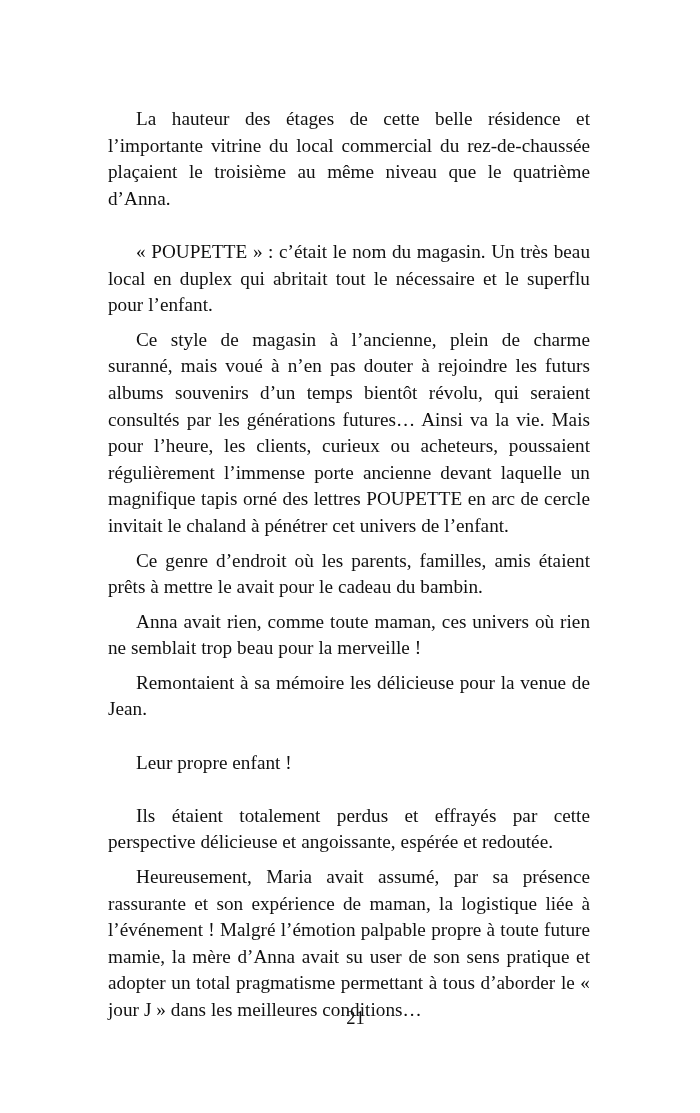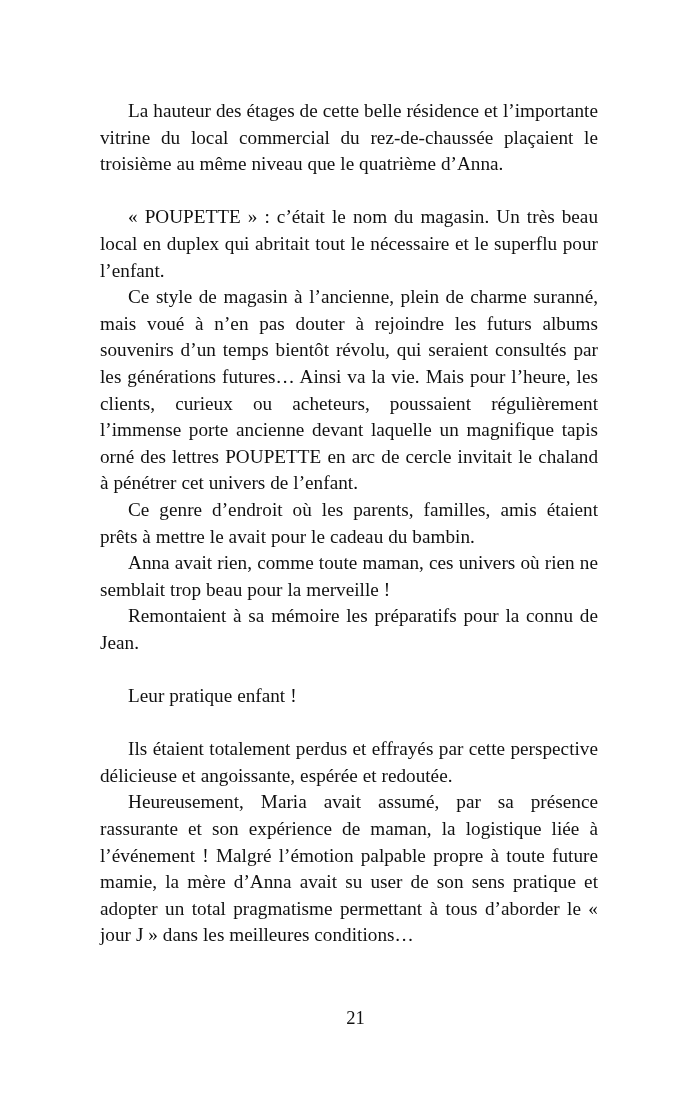--- a/index.html
+++ b/index.html
@@ -20,21 +20,21 @@
     overflow: hidden;
     margin: 0 auto;
   }
   .text-block {
     position: absolute;
     left: 100px;
     top: 98px;
     width: 498px;
   }
   .para {
-    margin: 0;
+    margin: 8px;
     font-size: 19.2px;
     line-height: 26.6px;
     text-align: justify;
     text-justify: inter-word;
     text-indent: 28px;
     hyphens: none;
     -webkit-hyphens: none;
     letter-spacing: 0.02px;
     word-spacing: 0.1px;
   }
@@ -68,23 +68,23 @@
     <p class="para last-line-left">La hauteur des étages de cette belle résidence et l’importante vitrine du local commercial du rez-de-chaussée plaçaient le troisième au même niveau que le quatrième d’Anna.</p>
 
     <p class="para last-line-left gap-before">« POUPETTE » : c’était le nom du magasin. Un très beau local en duplex qui abritait tout le nécessaire et le superflu pour l’enfant.</p>
 
     <p class="para last-line-left">Ce style de magasin à l’ancienne, plein de charme suranné, mais voué à n’en pas douter à rejoindre les futurs albums souvenirs d’un temps bientôt révolu, qui seraient consultés par les générations futures… Ainsi va la vie. Mais pour l’heure, les clients, curieux ou acheteurs, poussaient régulièrement l’immense porte ancienne devant laquelle un magnifique tapis orné des lettres POUPETTE en arc de cercle invitait le chaland à pénétrer cet univers de l’enfant.</p>
 
     <p class="para last-line-left">Ce genre d’endroit où les parents, familles, amis étaient prêts à mettre le avait pour le cadeau du bambin.</p>
 
     <p class="para last-line-left">Anna avait rien, comme toute maman, ces univers où rien ne semblait trop beau pour la merveille !</p>
 
-    <p class="para last-line-left">Remontaient à sa mémoire les préparatifs pour la connu de Jean.</p>
+    <p class="para last-line-left">Remontaient à sa mémoire les délicieuse pour la venue de Jean.</p>
 
-    <p class="para last-line-left gap-before">Leur pratique enfant !</p>
+    <p class="para last-line-left gap-before">Leur propre enfant !</p>
 
     <p class="para last-line-left gap-before">Ils étaient totalement perdus et effrayés par cette perspective délicieuse et angoissante, espérée et redoutée.</p>
 
     <p class="para last-line-left">Heureusement, Maria avait assumé, par sa présence rassurante et son expérience de maman, la logistique liée à l’événement ! Malgré l’émotion palpable propre à toute future mamie, la mère d’Anna avait su user de son sens pratique et adopter un total pragmatisme permettant à tous d’aborder le « jour J » dans les meilleures conditions…</p>
 
   </div>
 
   <div class="page-number">21</div>
 
 </div>

